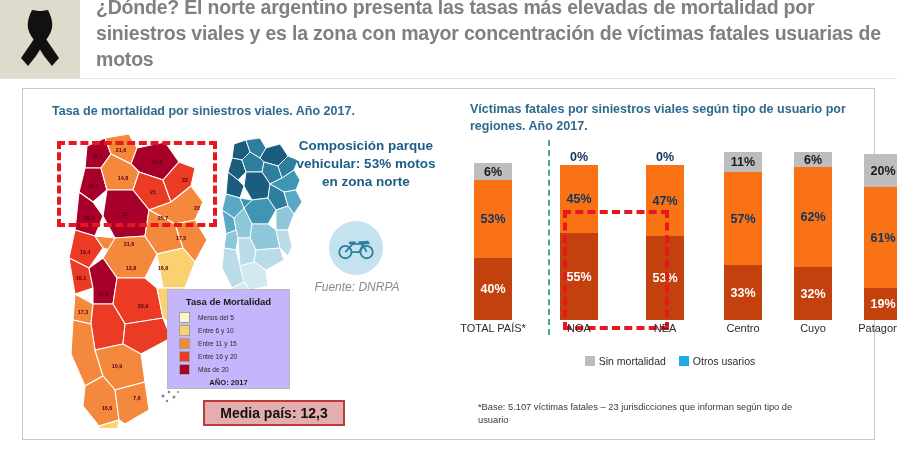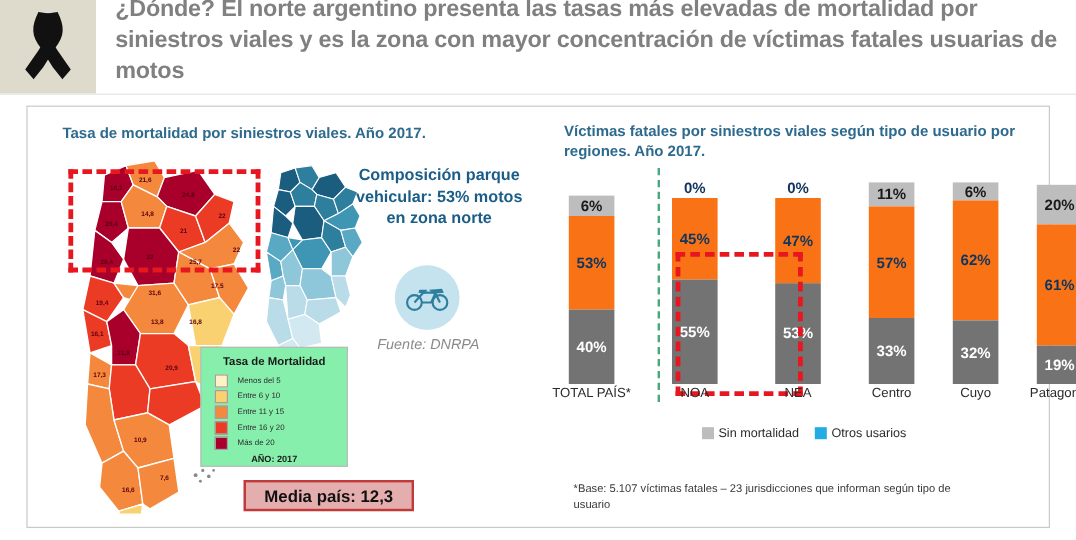--- a/index.html
+++ b/index.html
@@ -57,21 +57,21 @@
     background:#c5e2ef;display:flex;align-items:center;justify-content:center;
   }
   #moto-source{
     position:absolute;left:303px;top:280px;width:108px;text-align:center;
     color:#8a8a8a;font-size:12px;font-style:italic;
   }
 
   
   #legend-box{
     position:absolute;left:167px;top:289px;width:123px;height:100px;
-    background:#86efac;border:1px solid #b9b9b9;box-sizing:border-box;
+    background:#c4b5fd;border:1px solid #b9b9b9;box-sizing:border-box;
   }
   #legend-title{
     text-align:center;font-size:9.5px;font-weight:bold;color:#1a1a1a;
     margin-top:6px;margin-bottom:5px;
   }
   .legend-row{display:flex;align-items:center;margin:0 0 2px 11px;}
   .legend-swatch{width:11px;height:11px;border:1px solid #a0a0a0;box-sizing:border-box;}
   .legend-label{font-size:6.6px;color:#2b2b2b;margin-left:8px;}
   #legend-year{text-align:center;font-size:7.6px;font-weight:bold;color:#1a1a1a;margin-top:3px;}
 
@@ -100,21 +100,21 @@
     position:absolute;bottom:0;width:46px;height:172px;
     display:flex;flex-direction:column;justify-content:flex-end;
   }
   .bar-wrap{width:38px;margin:0 auto;display:flex;flex-direction:column;}
   .seg{
     display:flex;align-items:center;justify-content:center;
     font-weight:bold;font-size:12.5px;position:relative;
   }
   .seg-unspec{background:#bdbdbd;color:#1a1a1a;}
   .seg-other{background:#f97316;color:#10355c;}
-  .seg-moto{background:#737373;color:#ffffff;}
+  .seg-moto{background:#c2410c;color:#ffffff;}
   .seg.zero{background:transparent;color:#10355c;}
 
   #axis-labels{position:absolute;left:470px;top:322px;width:400px;height:18px;}
   .axis-label{
     position:absolute;top:0;width:86px;text-align:center;
     font-size:11px;color:#2b2b2b;
   }
 
   
   #chart-frame{

